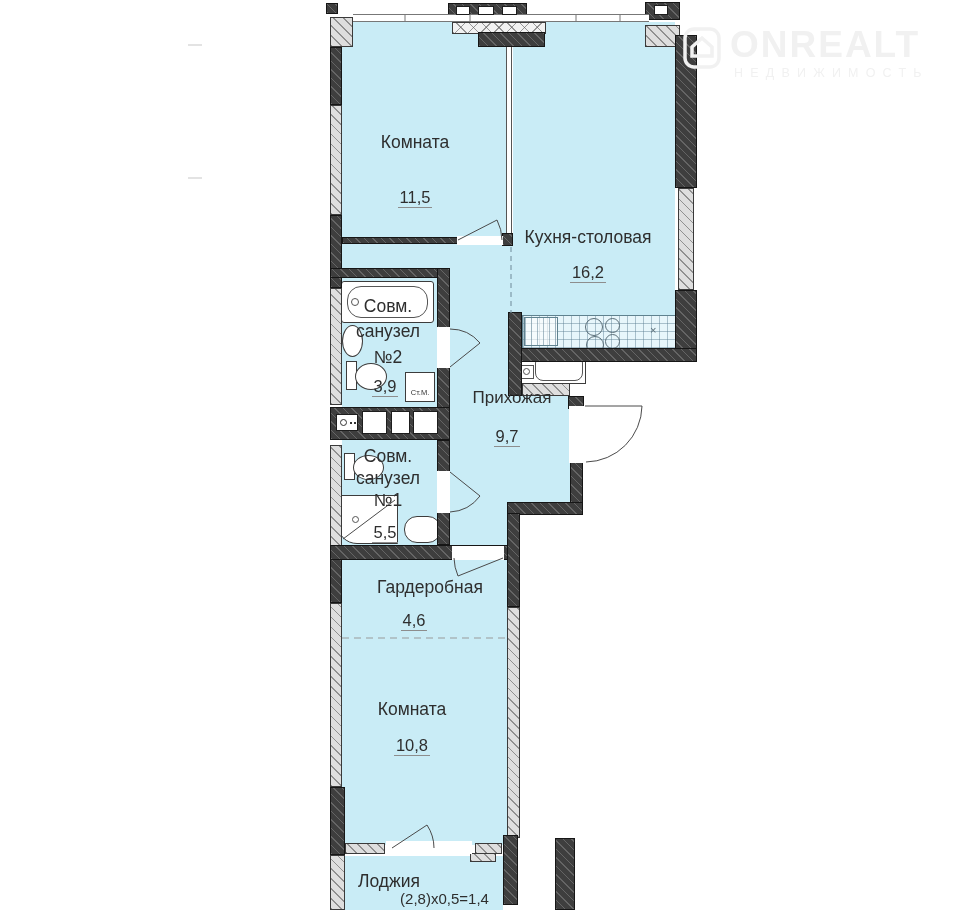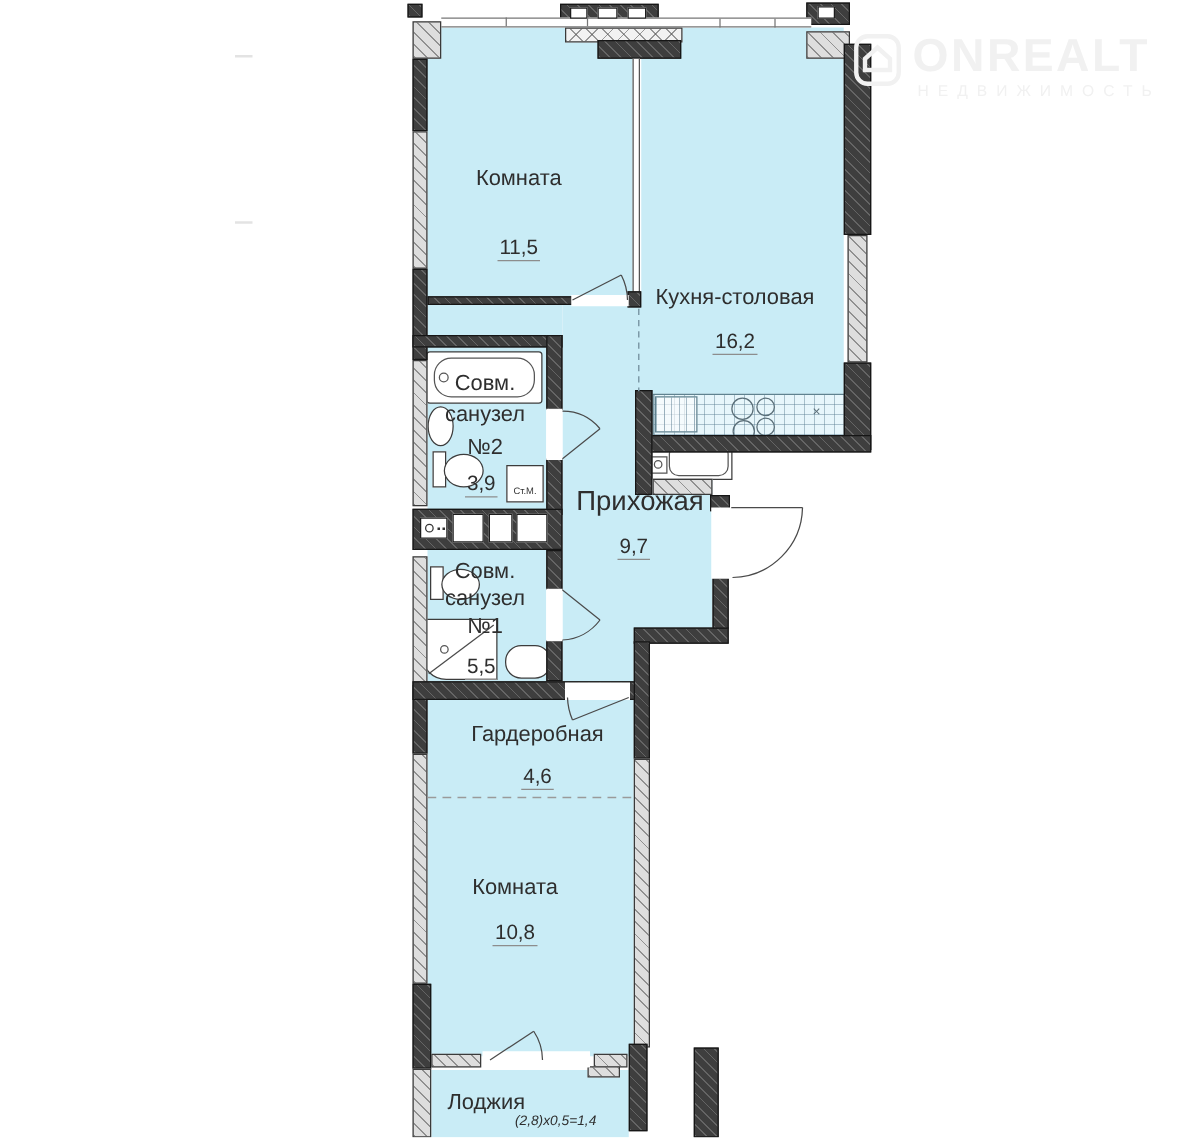--- a/index.html
+++ b/index.html
@@ -194,36 +194,36 @@
   <div class="lbl" style="left:330px;top:188px;width:170px;"><span class="num">11,5</span></div>
 
   <div class="lbl" style="left:498px;top:228px;width:180px;">Кухня-столовая</div>
   <div class="lbl" style="left:498px;top:263px;width:180px;"><span class="num">16,2</span></div>
 
   <div class="lbl" style="left:336px;top:297px;width:104px;">Совм.</div>
   <div class="lbl" style="left:336px;top:322px;width:104px;">санузел</div>
   <div class="lbl" style="left:336px;top:348px;width:104px;">№2</div>
   <div class="lbl" style="left:350px;top:377px;width:70px;"><span class="num">3,9</span></div>
 
-  <div class="lbl" style="left:437px;top:389px;width:150px;font-size:22px;">Прихожая</div>
+  <div class="lbl" style="left:437px;top:389px;width:150px;font-size:17px;">Прихожая</div>
   <div class="lbl" style="left:472px;top:427px;width:70px;"><span class="num">9,7</span></div>
 
   <div class="lbl" style="left:336px;top:447px;width:104px;">Совм.</div>
   <div class="lbl" style="left:336px;top:469px;width:104px;">санузел</div>
   <div class="lbl" style="left:336px;top:491px;width:104px;">№1</div>
   <div class="lbl" style="left:350px;top:523px;width:70px;"><span class="num">5,5</span></div>
 
   <div class="lbl" style="left:340px;top:578px;width:180px;">Гардеробная</div>
-  <div class="lbl" style="left:340px;top:611px;width:180px;"><span class="num">4,6</span></div>
+  <div class="lbl" style="left:324px;top:611px;width:180px;"><span class="num">4,6</span></div>
 
   <div class="lbl" style="left:322px;top:700px;width:180px;">Комната</div>
   <div class="lbl" style="left:322px;top:736px;width:180px;"><span class="num">10,8</span></div>
 
   <div class="lbl" style="left:343px;top:872px;width:92px;">Лоджия</div>
-  <div class="lbl" style="left:362px;top:891px;width:165px;font-size:11px;font-style:italic;">(2,8)х0,5=1,4</div>
+  <div class="lbl" style="left:362px;top:891px;width:165px;font-size:15px;">(2,8)х0,5=1,4</div>
 
   <div class="wm" style="left:682px;top:26px;">
     <svg width="40" height="44" viewBox="0 0 40 44">
       <g stroke="#f1f1f1" stroke-width="3.5" fill="none">
         <rect x="3" y="3" width="34" height="38" rx="9"></rect>
         <path d="M20 12 L30 21 V30 H10 V21 Z"></path>
       </g>
     </svg>
   </div>
   <div class="wm wm-brand" style="left:730px;top:24px;">ONREALT</div>

